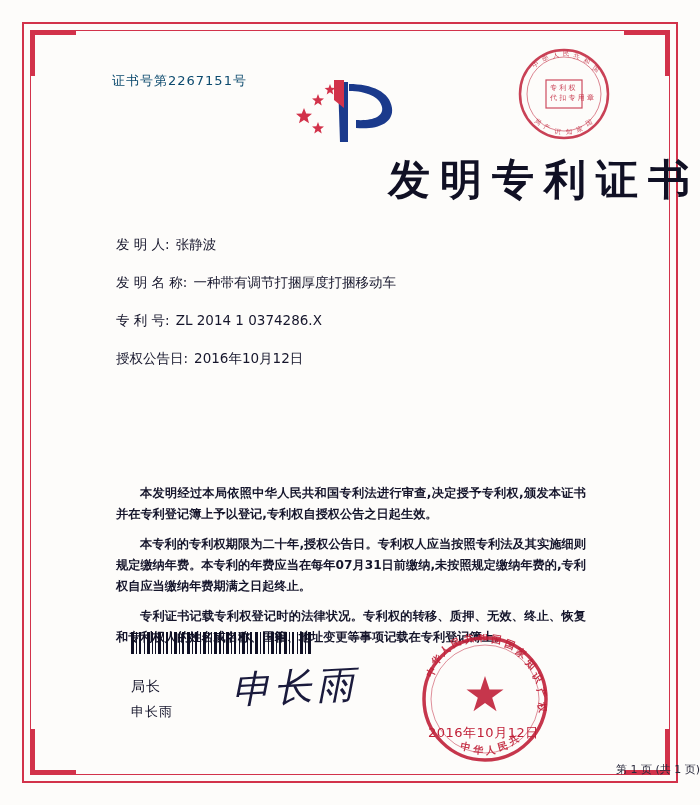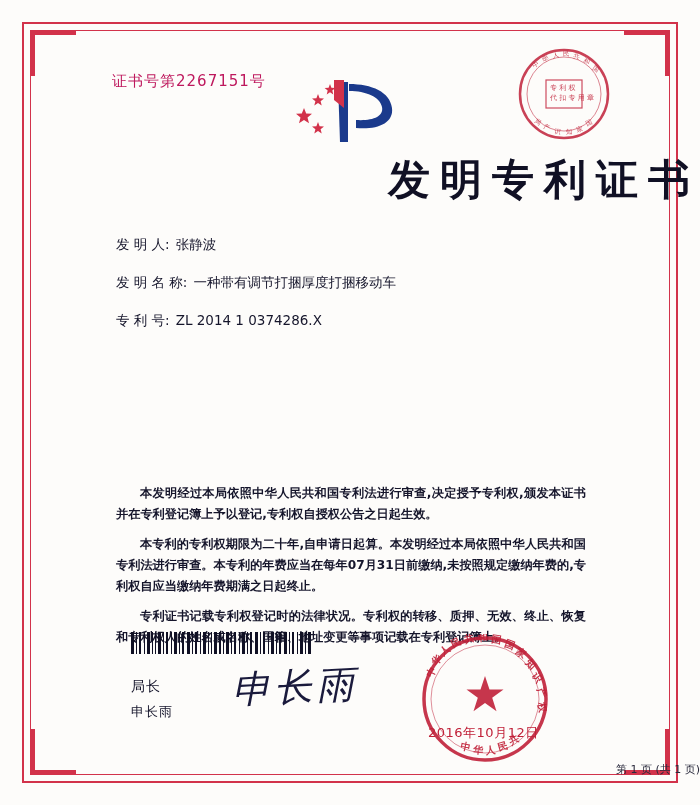--- a/index.html
+++ b/index.html
@@ -44,23 +44,23 @@
   }
   .corner.tl { left: 30px; top: 30px; border-left: 5px solid #d2324a; border-top: 5px solid #d2324a; }
   .corner.tr { left: 624px; top: 30px; border-right: 5px solid #d2324a; border-top: 5px solid #d2324a; }
   .corner.bl { left: 30px; top: 729px; border-left: 5px solid #d2324a; border-bottom: 5px solid #d2324a; }
   .corner.br { left: 624px; top: 729px; border-right: 5px solid #d2324a; border-bottom: 5px solid #d2324a; }
 
   
   .cert-number {
     position: absolute;
     left: 112px; top: 72px;
-    font-size: 15px;
+    font-size: 13px;
     letter-spacing: 1px;
-    color: #be185d;
+    color: #0c4a6e;
     font-family: "DejaVu Sans", "Liberation Sans", sans-serif;
   }
 
   
   .logo {
     position: absolute;
     left: 296px; top: 78px;
     width: 110px; height: 68px;
   }
 
@@ -242,25 +242,28 @@
   <div class="fields">
     <div class="field-row">
       <span class="field-label">发  明  人:</span><span class="field-value">张静波</span>
     </div>
     <div class="field-row">
       <span class="field-label">发 明 名 称:</span><span class="field-value">一种带有调节打捆厚度打捆移动车</span>
     </div>
     <div class="field-row">
       <span class="field-label">专  利  号:</span><span class="field-value">ZL 2014 1 0374286.X</span>
     </div>
+    <div class="field-row">
+      <span class="field-label">授权公告日:</span><span class="field-value">2016年10月12日</span>
+    </div>
   </div>
 
   <div class="body-text">
     <p>本发明经过本局依照中华人民共和国专利法进行审查,决定授予专利权,颁发本证书并在专利登记簿上予以登记,专利权自授权公告之日起生效。</p>
-    <p>本专利的专利权期限为二十年,自申请日起算。本发明经过本局依照中华人民共和国专利法进行审查。本专利的年费应当在每年07月31日前缴纳,未按照规定缴纳年费的,专利权自应当缴纳年费期满之日起终止。</p>
+    <p>本专利的专利权期限为二十年,授权公告日。专利权人应当按照专利法及其实施细则规定缴纳年费。本专利的年费应当在每年07月31日前缴纳,未按照规定缴纳年费的,专利权自应当缴纳年费期满之日起终止。</p>
     <p>专利证书记载专利权登记时的法律状况。专利权的转移、质押、无效、终止、恢复和专利权人的姓名或名称、国籍、地址变更等事项记载在专利登记簿上。</p>
   </div>
 
   <div class="barcode">
     <svg width="180" height="22" viewBox="0 0 180 22">
       <g fill="#101024">
         <rect x="0" y="0" width="3" height="22"></rect>
           <rect x="5" y="0" width="1" height="22"></rect>
         <rect x="8" y="0" width="2" height="22"></rect>
           <rect x="13" y="0" width="1" height="22"></rect>

